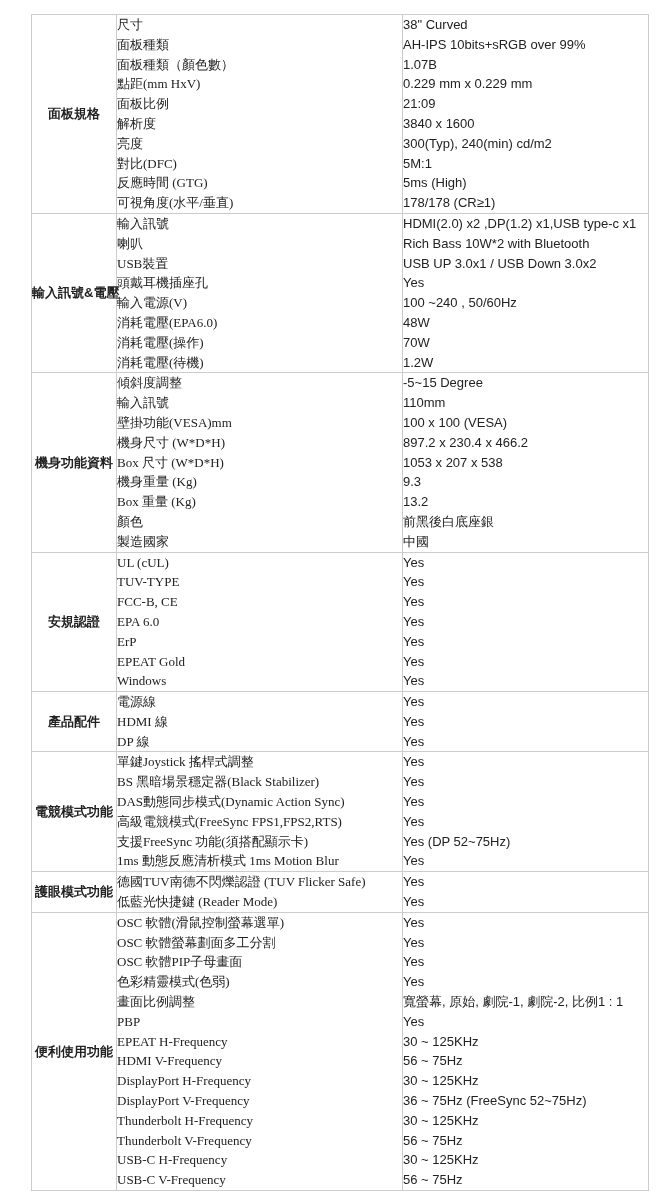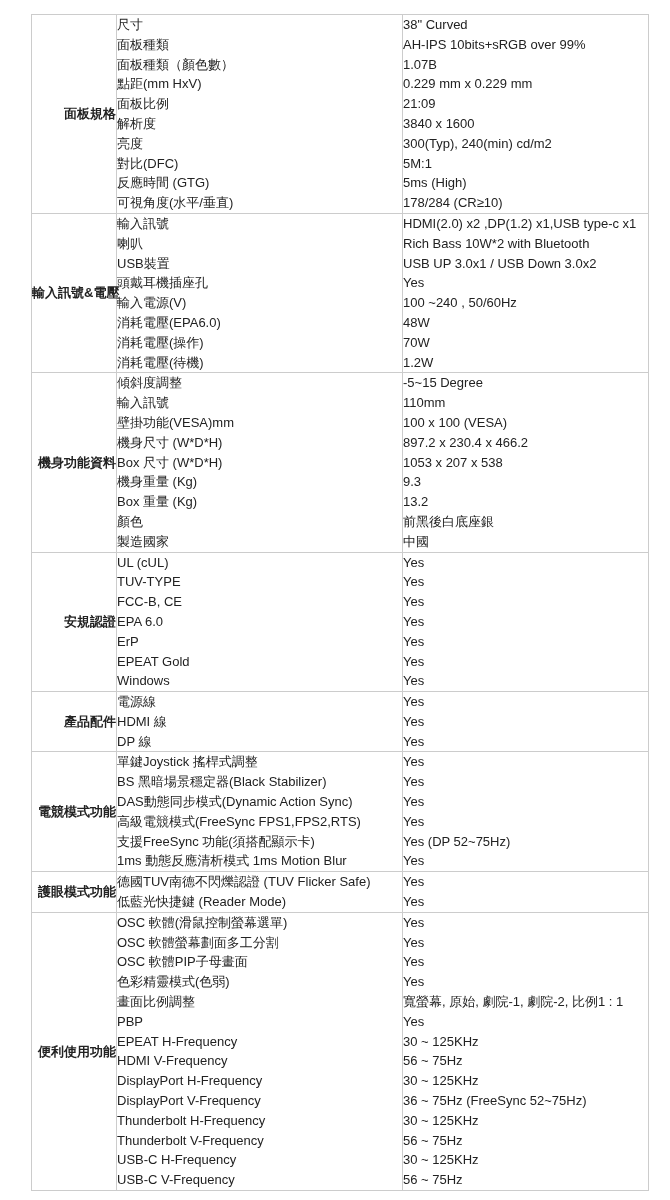--- a/index.html
+++ b/index.html
@@ -28,29 +28,30 @@
     font-size: 13px;
     color: #222222;
     height: 19.8px;
     line-height: 19.8px;
     padding: 0;
     vertical-align: middle;
     white-space: nowrap;
     overflow: visible;
   }
   td.cat-cell {
-    text-align: right;
+    text-align: center;
     font-weight: bold;
     border: 1px solid #cccccc;
     color: #111111;
   }
   td.label-cell {
     padding-left: 5px;
     padding-right: 3px;
     border-left: 1px solid #cccccc;
+    font-family: Liberation Serif, serif;
   }
   td.value-cell {
     padding-left: 6px;
     padding-right: 2px;
     border-left: 1px solid #cccccc;
   }
   tr.section-start td {
     border-top: 1px solid #cccccc;
   }
 </style>
@@ -97,21 +98,21 @@
         <tr>
           <td class="label-cell">對比(DFC)</td>
           <td class="value-cell">5M:1</td>
         </tr>
         <tr>
           <td class="label-cell">反應時間 (GTG)</td>
           <td class="value-cell">5ms (High)</td>
         </tr>
         <tr>
           <td class="label-cell">可視角度(水平/垂直)</td>
-          <td class="value-cell">178/284 (CR≥10)</td>
+          <td class="value-cell">178/178 (CR≥1)</td>
         </tr>
         <tr class="section-start">
           <td class="cat-cell" rowspan="8">輸入訊號&amp;電壓</td>
           <td class="label-cell">輸入訊號</td>
           <td class="value-cell">HDMI(2.0) x2 ,DP(1.2) x1,USB type-c x1</td>
         </tr>
         <tr>
           <td class="label-cell">喇叭</td>
           <td class="value-cell">Rich Bass 10W*2 with Bluetooth</td>
         </tr>

